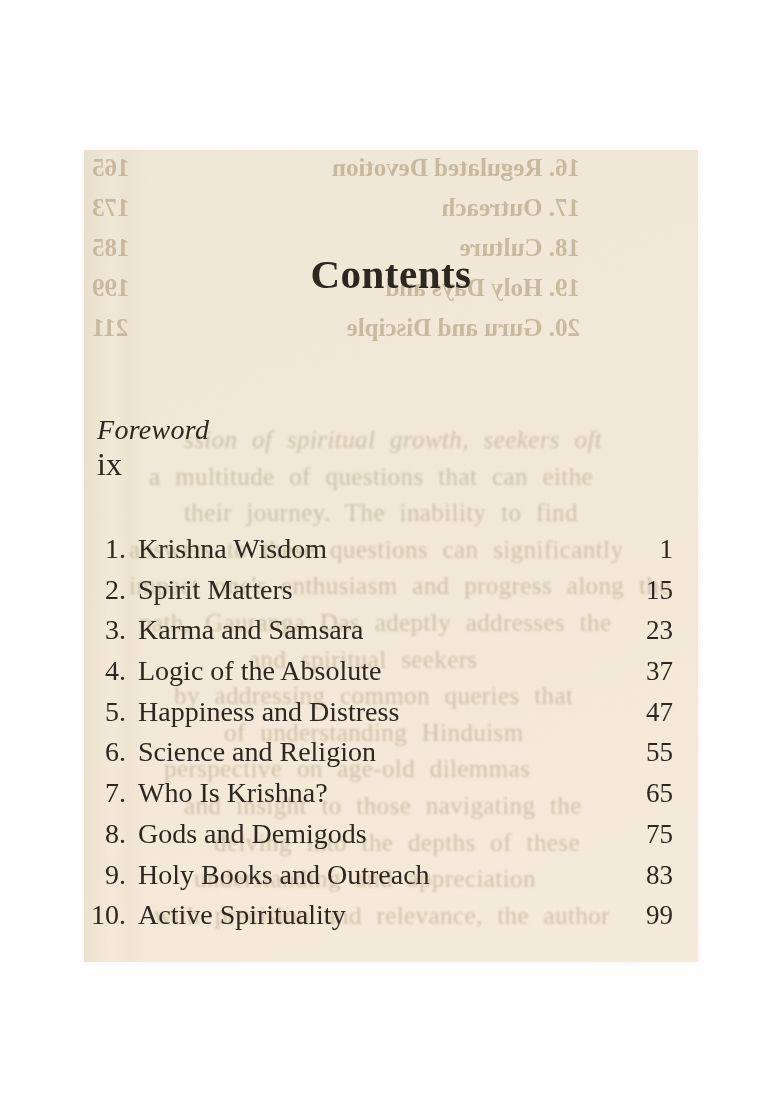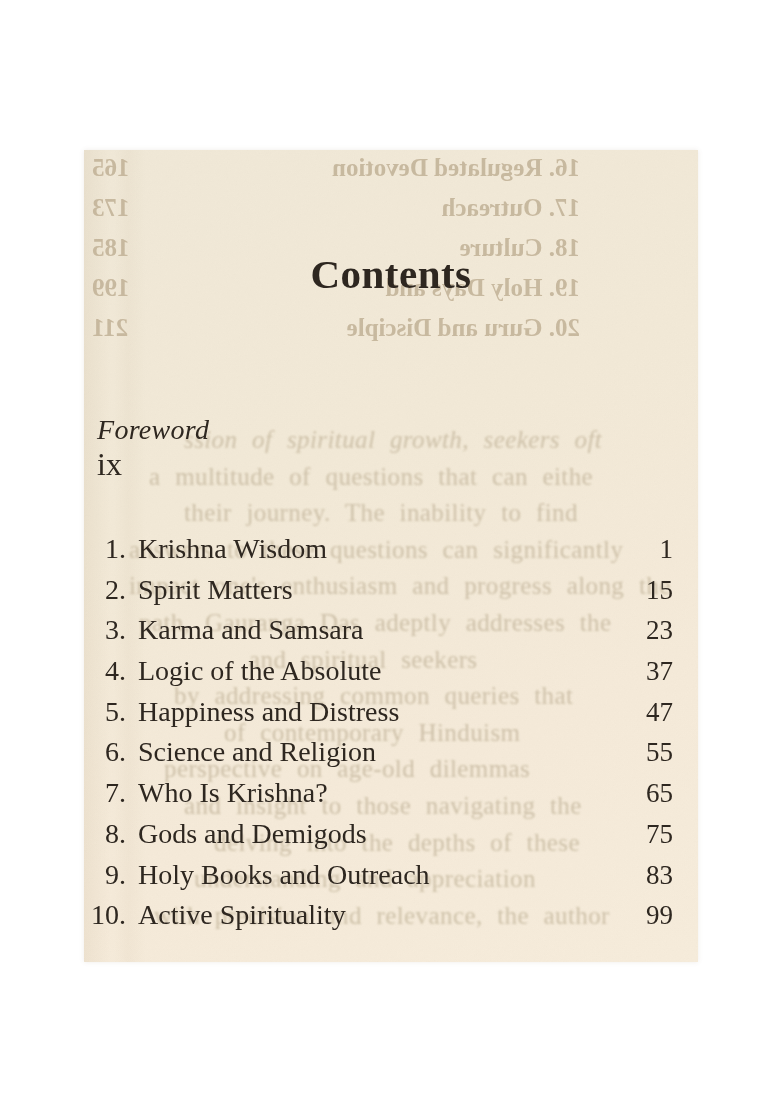--- a/index.html
+++ b/index.html
@@ -161,21 +161,21 @@
       <div class="ghost-line" style="padding-left: 5px;">answers to these questions can significantly</div>
 
       <div class="ghost-line" style="padding-left: 5px;">impact one's enthusiasm and progress along the</div>
 
       <div class="ghost-line" style="padding-left: 15px;">path, Gauranga Das adeptly addresses the</div>
 
       <div class="ghost-line" style="padding-left: 125px;">and spiritual seekers</div>
 
       <div class="ghost-line" style="padding-left: 50px;">by addressing common queries that</div>
 
-      <div class="ghost-line" style="padding-left: 100px;">of contemporary Hinduism</div>
+      <div class="ghost-line" style="padding-left: 100px;">of understanding Hinduism</div>
 
       <div class="ghost-line" style="padding-left: 40px;">perspective on age-old dilemmas</div>
 
       <div class="ghost-line" style="padding-left: 60px;">and insight to those navigating the</div>
 
       <div class="ghost-line" style="padding-left: 90px;">delving into the depths of these</div>
 
       <div class="ghost-line" style="padding-left: 70px;">understanding and appreciation</div>
 
       <div class="ghost-line" style="padding-left: 30px;">with precision and relevance, the author</div>

